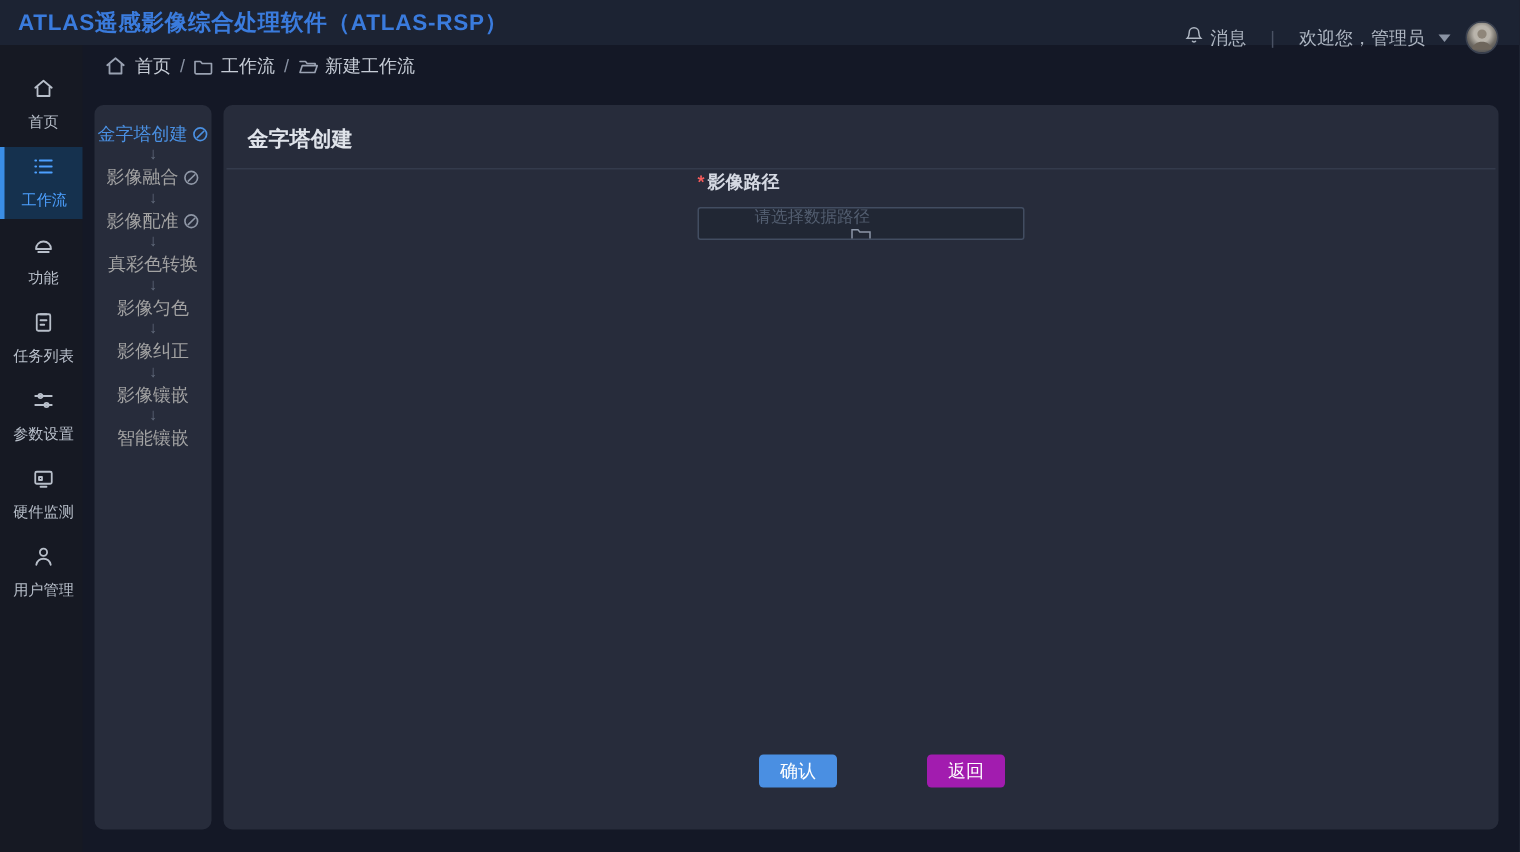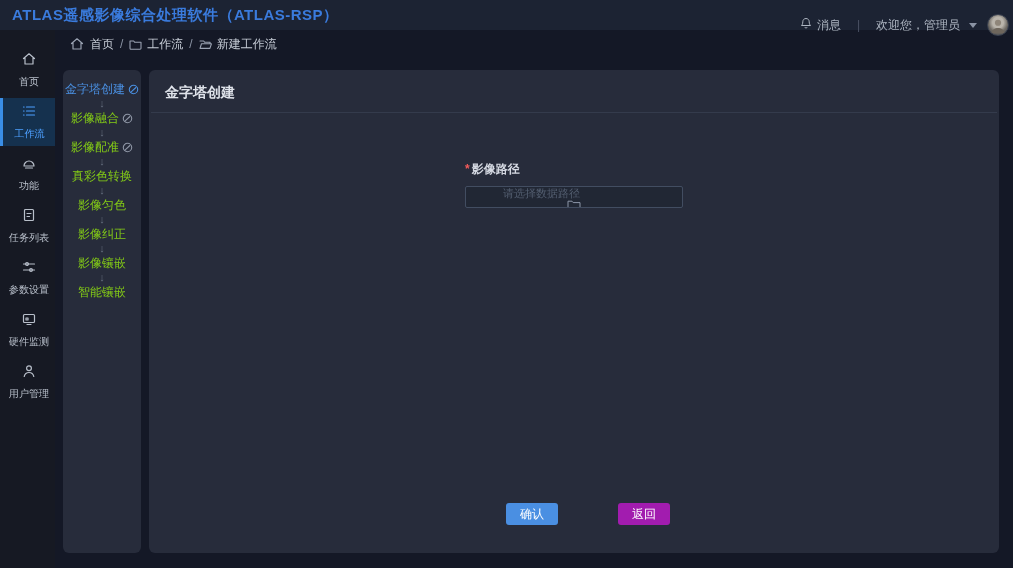--- a/index.html
+++ b/index.html
@@ -4,21 +4,21 @@
 <style>
   * { margin:0; padding:0; box-sizing:border-box; }
   html,body { width:1013px; height:568px; overflow:hidden; }
   body {
     font-family:"Liberation Sans","DejaVu Sans",sans-serif;
     background:#141826; color:#c6ccd6; font-size:12px;
   }
   
   .app-header {
     height:30px; background:#1c2333; display:flex; align-items:center;
-    justify-content:space-between; padding:0 4px 0 12px;
+    justify-content:space-between; padding:0 14px 0 12px;
   }
   .brand { color:#3a7bdd; font-size:15px; font-weight:bold; letter-spacing:.5px; }
   .header-right { display:flex; align-items:center; gap:10px; color:#aeb6c2;margin-top:20px; }
   .hdr-item { display:flex; align-items:center; gap:5px; cursor:pointer; font-size:12px; }
   .hdr-divider { color:#4a5264; padding:0 6px; }
   .caret { display:inline-block; width:0; height:0; border-left:4px solid transparent;
     border-right:4px solid transparent; border-top:5px solid #8a93a4; margin-left:4px; }
   .avatar {
     width:22px; height:22px; border-radius:50%;
     background:radial-gradient(circle at 50% 38%, #b9b4ab 0 34%, #6e6a64 60%, #3a3d45 100%);
@@ -43,32 +43,32 @@
   .crumb-sep { color:#8a93a4; font-size:12px; }
   .title-block { padding:18px 14px 0 14px; border-bottom:1px solid #272e3f; height:62px; }
   .page-title { display:inline; color:#e8ebf1; font-size:18px; font-weight:bold; }
   .page-subtitle { color:#8d95a5; font-size:11px; margin-left:6px; }
   
   .panels { flex:1; display:flex; gap:8px; padding:12px 14px 15px 8px; min-height:0; }
   .steps-panel {
     width:78px; background:#272c3b; border-radius:6px; padding:12px 4px;
     display:flex; flex-direction:column; align-items:center; flex-shrink:0;
   }
-  .step-row { display:flex; align-items:center; gap:3px; color:#84cc16; font-size:12px;
+  .step-row { display:flex; align-items:center; gap:3px; color:#a3a3a3; font-size:12px;
     white-space:nowrap; cursor:pointer; line-height:14px; }
   .step-row.active { color:#4a90e2; }
   .step-arrow { color:#646d7e; font-size:11px; line-height:13px; margin:1px 0; }
   .step-status { display:inline-flex; }
   .main-panel {
     flex:1; background:#272c3b; border-radius:6px; display:flex; flex-direction:column;
     padding:0 0 28px 0; min-width:0;
   }
   .panel-title { color:#dfe3ea; font-size:14px; font-weight:bold; padding:14px 16px 10px 16px; }
   .panel-divider { border-bottom:1px solid #343b4c; margin:0 2px; }
-  .form-area { margin-top:48px; display:flex; flex-direction:column; align-items:center; }
+  .form-area { display:flex; flex-direction:column; align-items:center; }
   .form-field { width:218px; }
   .form-label { color:#d5d9e2; font-size:12px; font-weight:bold; margin-bottom:8px; }
   .required-mark { color:#f45b5b; margin-right:2px; }
   .input-wrap {
     display:flex; align-items:center; height:22px; background:#212734;
     border:1px solid #424d61; border-radius:2px; overflow:hidden;flex-direction:column;
   }
   .input-wrap input {
     flex:1; background:transparent; border:none; outline:none; color:#cfd4de;
     font-size:11px; padding:0 8px; min-width:0; font-family:inherit;

